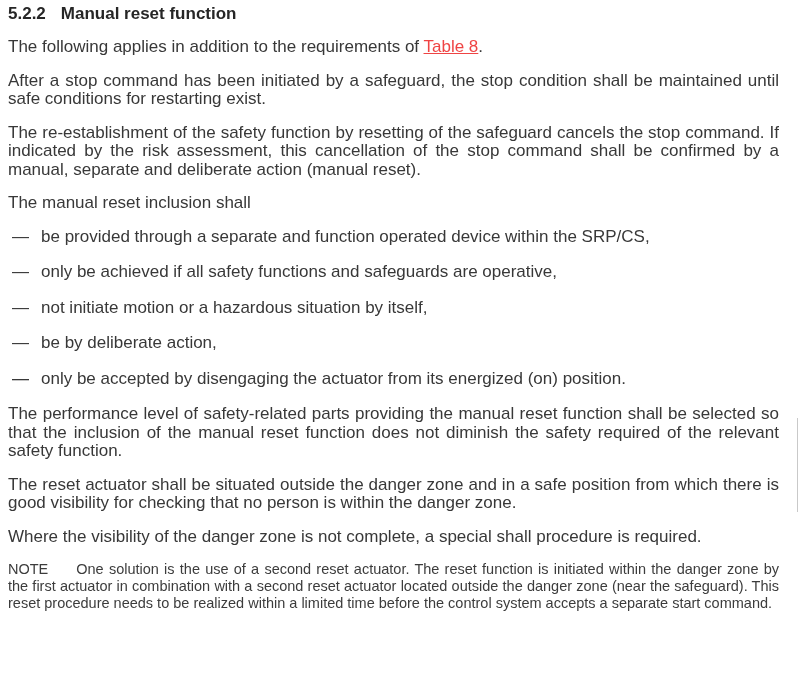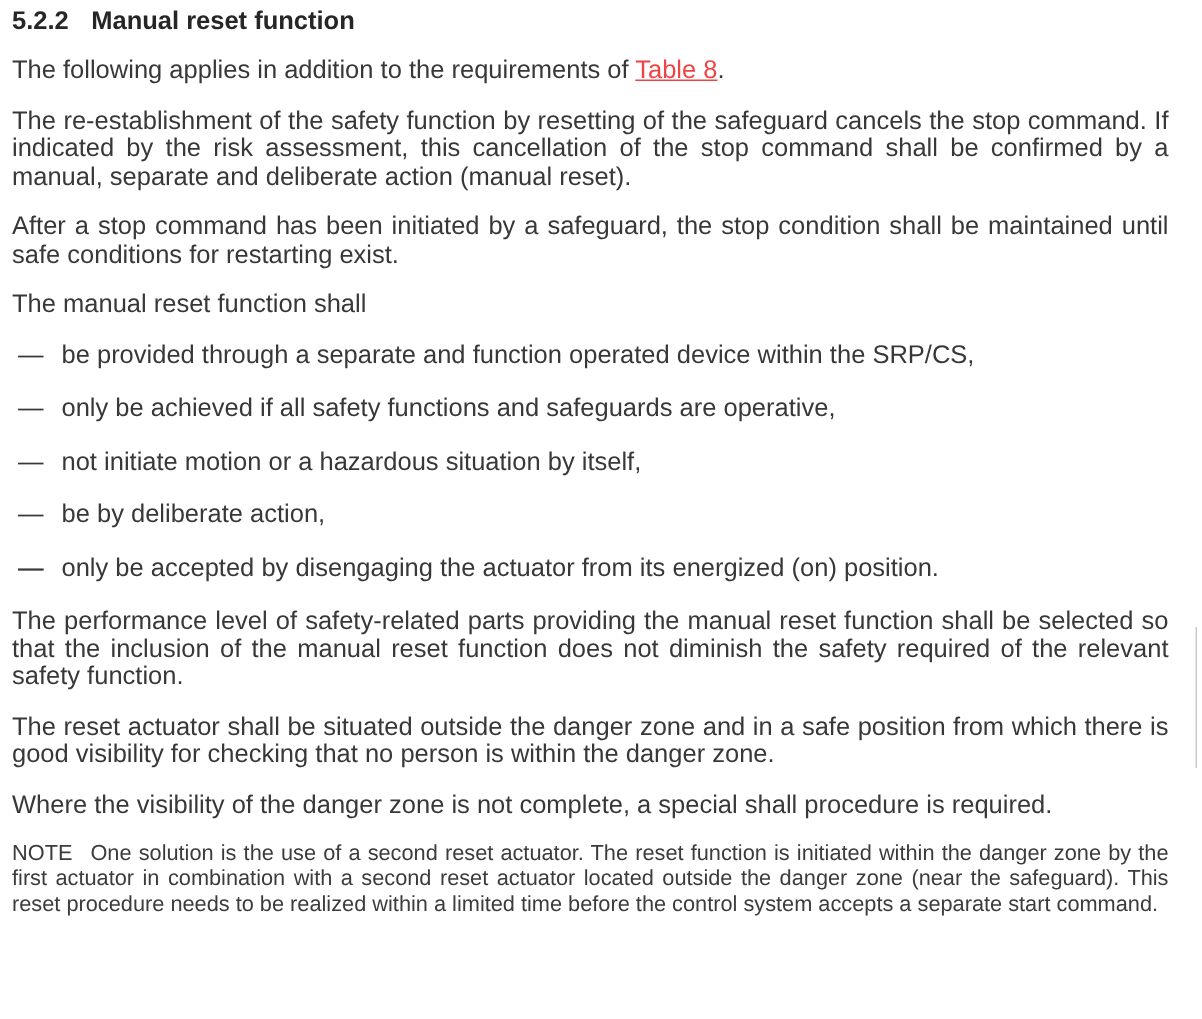--- a/index.html
+++ b/index.html
@@ -37,44 +37,44 @@
     position: absolute;
     left: 4px;
     top: 0;
   }
   .note {
     font-size: 14.5px;
     line-height: 17px;
     margin: 0;
     color: #3c3c3c;
   }
-  .note .note-label { display: inline-block; margin-right: 12px; }
+  .note .note-label { display: inline-block; margin-right: 28px; }
   .scan-line {
     position: absolute;
     right: 3px;
     top: 418px;
     width: 1px;
     height: 94px;
     background: #c9c9c9;
   }
 </style>
 </head>
 <body>
 
 <div class="page">
 
   <h2 class="heading"><span class="num">5.2.2</span><span>Manual reset function</span></h2>
 
   <p class="para"><span>The following applies in addition to the requirements of </span><a class="doclink" style="color:#ef4444">Table 8</a><span>.</span></p>
 
+  <p class="para justify">After a stop command has been initiated by a safeguard, the stop condition shall be maintained until safe conditions for restarting exist.</p>
+
   <p class="para justify">The re-establishment of the safety function by resetting of the safeguard cancels the stop command. If indicated by the risk assessment, this cancellation of the stop command shall be confirmed by a manual, separate and deliberate action (manual reset).</p>
 
-  <p class="para justify">After a stop command has been initiated by a safeguard, the stop condition shall be maintained until safe conditions for restarting exist.</p>
-
-  <p class="para">The manual reset function shall</p>
+  <p class="para">The manual reset inclusion shall</p>
 
   <ul class="dashlist">
     <li><span class="marker">—</span><span>be provided through a separate and function operated device within the SRP/CS,</span></li>
     <li><span class="marker">—</span><span>only be achieved if all safety functions and safeguards are operative,</span></li>
     <li><span class="marker">—</span><span>not initiate motion or a hazardous situation by itself,</span></li>
     <li><span class="marker">—</span><span>be by deliberate action,</span></li>
     <li><span class="marker">—</span></li>
     <li><span class="marker">—</span><span>only be accepted by disengaging the actuator from its energized (on) position.</span></li>
   </ul>
 

